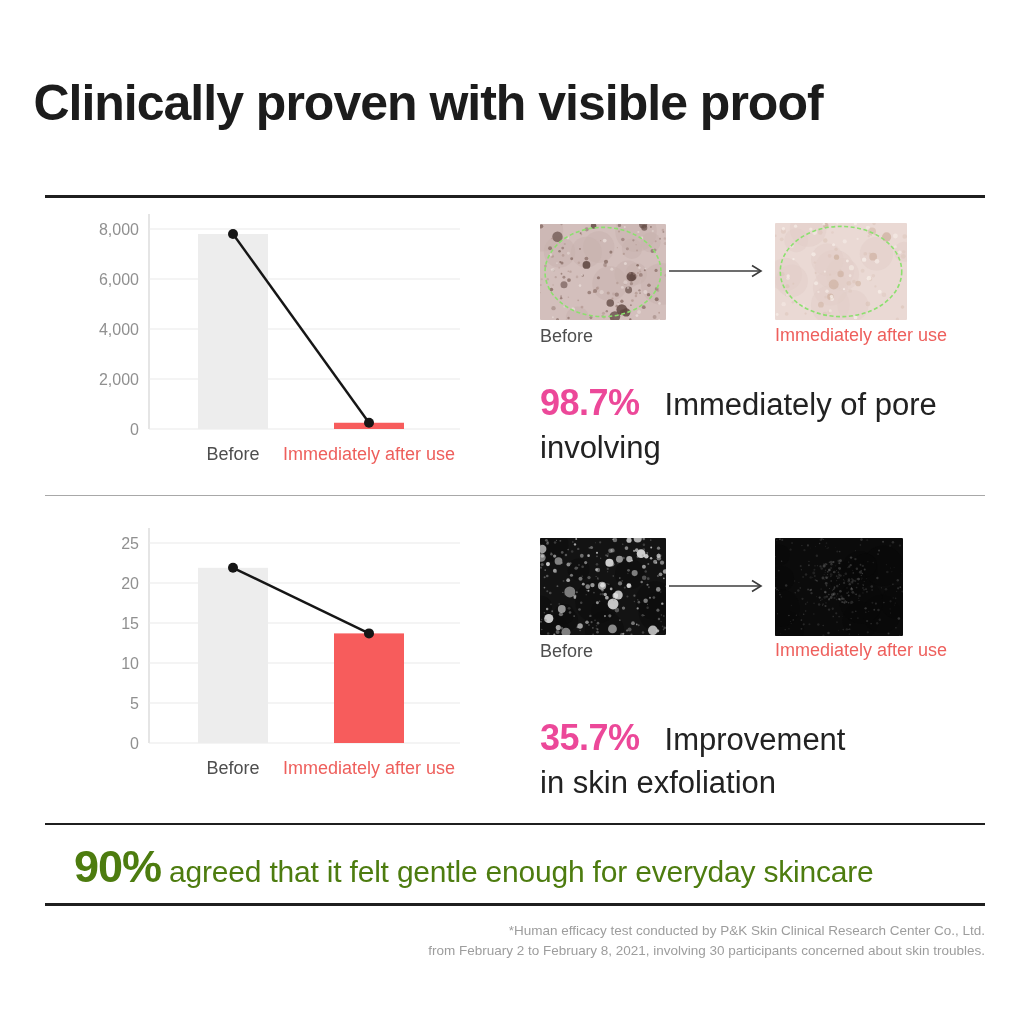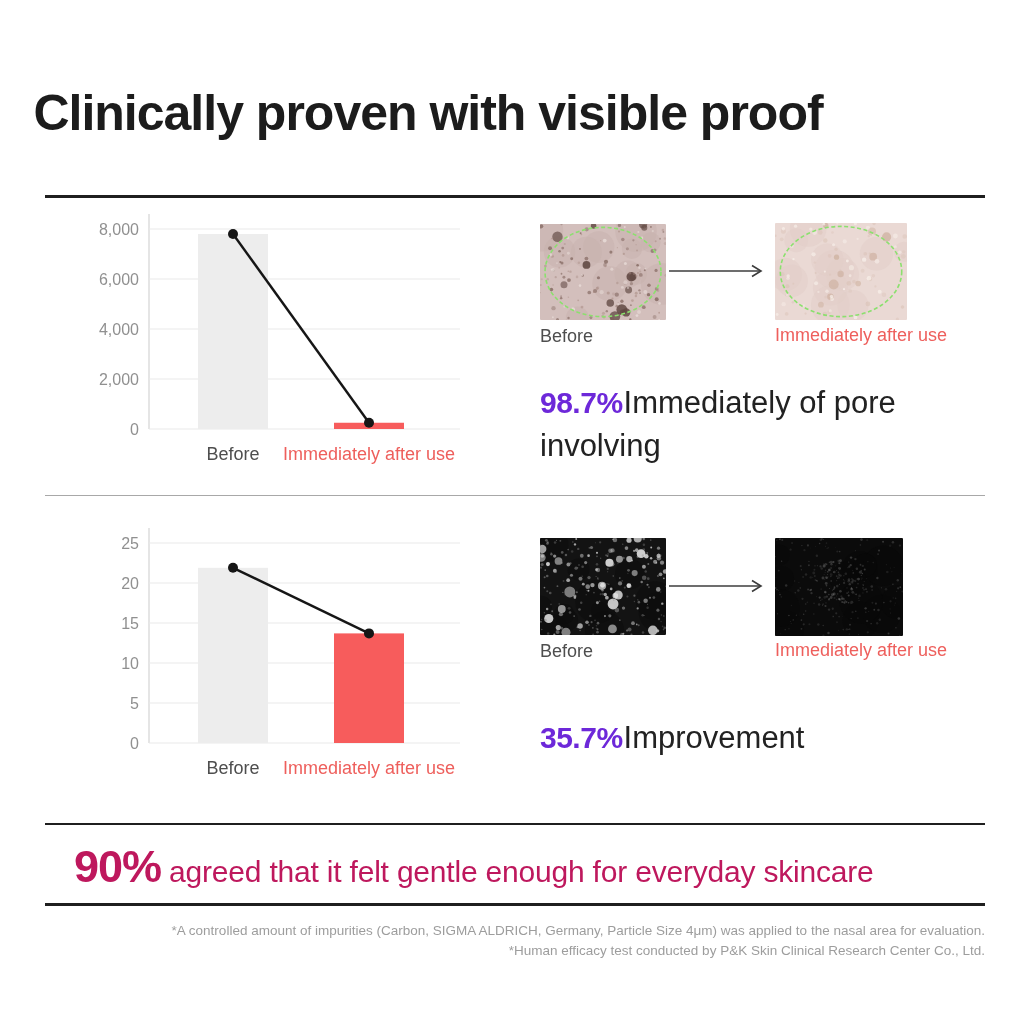--- a/index.html
+++ b/index.html
@@ -1,31 +1,31 @@
 <!DOCTYPE html>
 <html><head>
 <meta charset="utf-8">
 <style>
   html,body{margin:0;padding:0;background:#fff;}
   .page{position:relative;width:1024px;height:1024px;background:#fff;overflow:hidden;
         font-family:"Liberation Sans",sans-serif;color:#1e1e1e;}
   .abs{position:absolute;}
-  .title{left:0;top:84px;width:856px;text-align:center;font-size:50px;font-weight:800;
+  .title{left:0;top:74px;width:856px;text-align:center;font-size:50px;font-weight:800;
          letter-spacing:-1px;color:#1c1c1c;}
   .rule{left:45px;width:940px;background:#1f1f1f;}
   .rule.thick{height:3px;}
   .rule.med{height:2px;}
   .rule.thin{height:1px;background:#a8a8a8;}
   .photo{display:block;border-radius:1px;}
   .photo-label{font-size:18px;font-weight:500;color:#4e4e4e;}
   .photo-label.red{color:#ee5f5c;}
   .stat{width:440px;font-size:31px;line-height:43px;color:#222;}
-  .stat .num{font-size:30px;font-weight:800;letter-spacing:-0.5px;color:#6d28d9;margin-right:1px;}
+  .stat .num{font-size:36px;font-weight:800;letter-spacing:-0.5px;color:#ec4899;margin-right:25px;}
   .summary{left:74px;top:841px;white-space:nowrap;font-size:30px;font-weight:500;
-           letter-spacing:-0.2px;color:#be185d;}
+           letter-spacing:-0.2px;color:#4d7c0f;}
   .summary .num{font-size:45px;font-weight:800;letter-spacing:-1px;margin-right:8px;}
   .footnotes{right:39px;top:921px;width:940px;text-align:right;font-size:13.5px;
              line-height:20px;color:#9d9d9d;}
   svg text{font-family:"Liberation Sans",sans-serif;}
 </style>
 </head>
 <body>
 
 <div class="page">
 
@@ -966,28 +966,29 @@
       <circle cx="64.2" cy="25.2" r="0.47" fill="#909090" opacity="0.38"></circle>
       <circle cx="54.5" cy="31.9" r="1.38" fill="#909090" opacity="0.24"></circle>
       <circle cx="79.3" cy="55.7" r="0.51" fill="#909090" opacity="0.21"></circle>
     </svg>
 
   <div class="abs photo-label" style="left:540px;top:641px;">Before</div>
   <div class="abs photo-label red" style="left:775px;top:640px;">Immediately after use</div>
 
   <div class="abs stat" style="left:540px;top:716px;">
     <span class="num">35.7%</span><span>Improvement</span><br>
+    <span>in skin exfoliation</span>
   </div>
 
   <div class="abs rule med" style="top:823px;"></div>
 
   <div class="abs summary">
     <span class="num">90%</span><span>agreed that it felt gentle enough for everyday skincare</span>
   </div>
 
   <div class="abs rule thick" style="top:903px;"></div>
 
   <div class="abs footnotes">
-    <div>*A controlled amount of impurities (Carbon, SIGMA ALDRICH, Germany, Particle Size 4μm) was applied to the nasal area for evaluation.</div>
     <div>*Human efficacy test conducted by P&amp;K Skin Clinical Research Center Co., Ltd.</div>
+    <div>from February 2 to February 8, 2021, involving 30 participants concerned about skin troubles.</div>
   </div>
 
 </div>
 
 </body></html>

